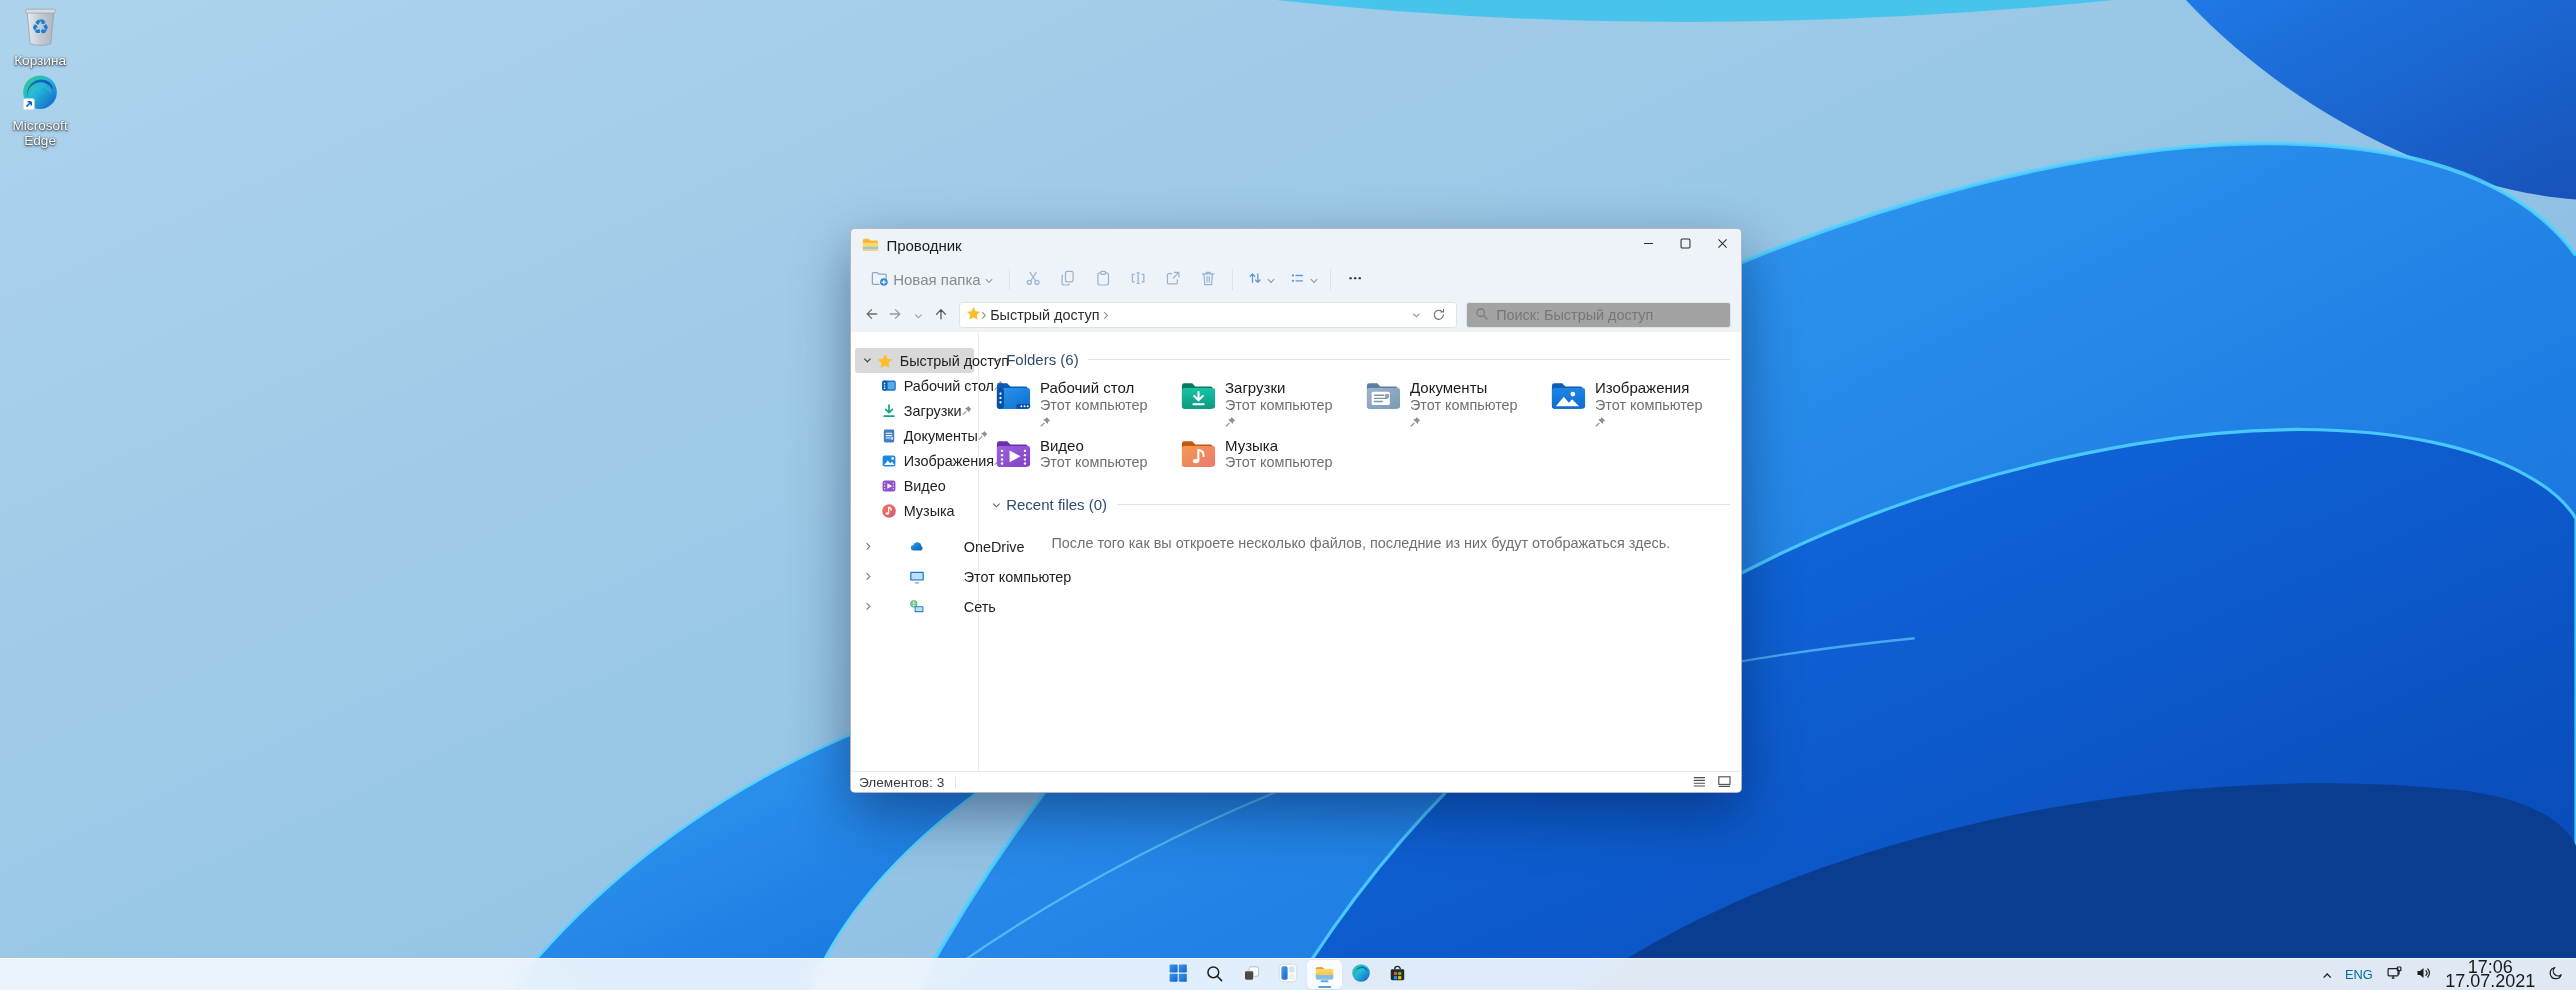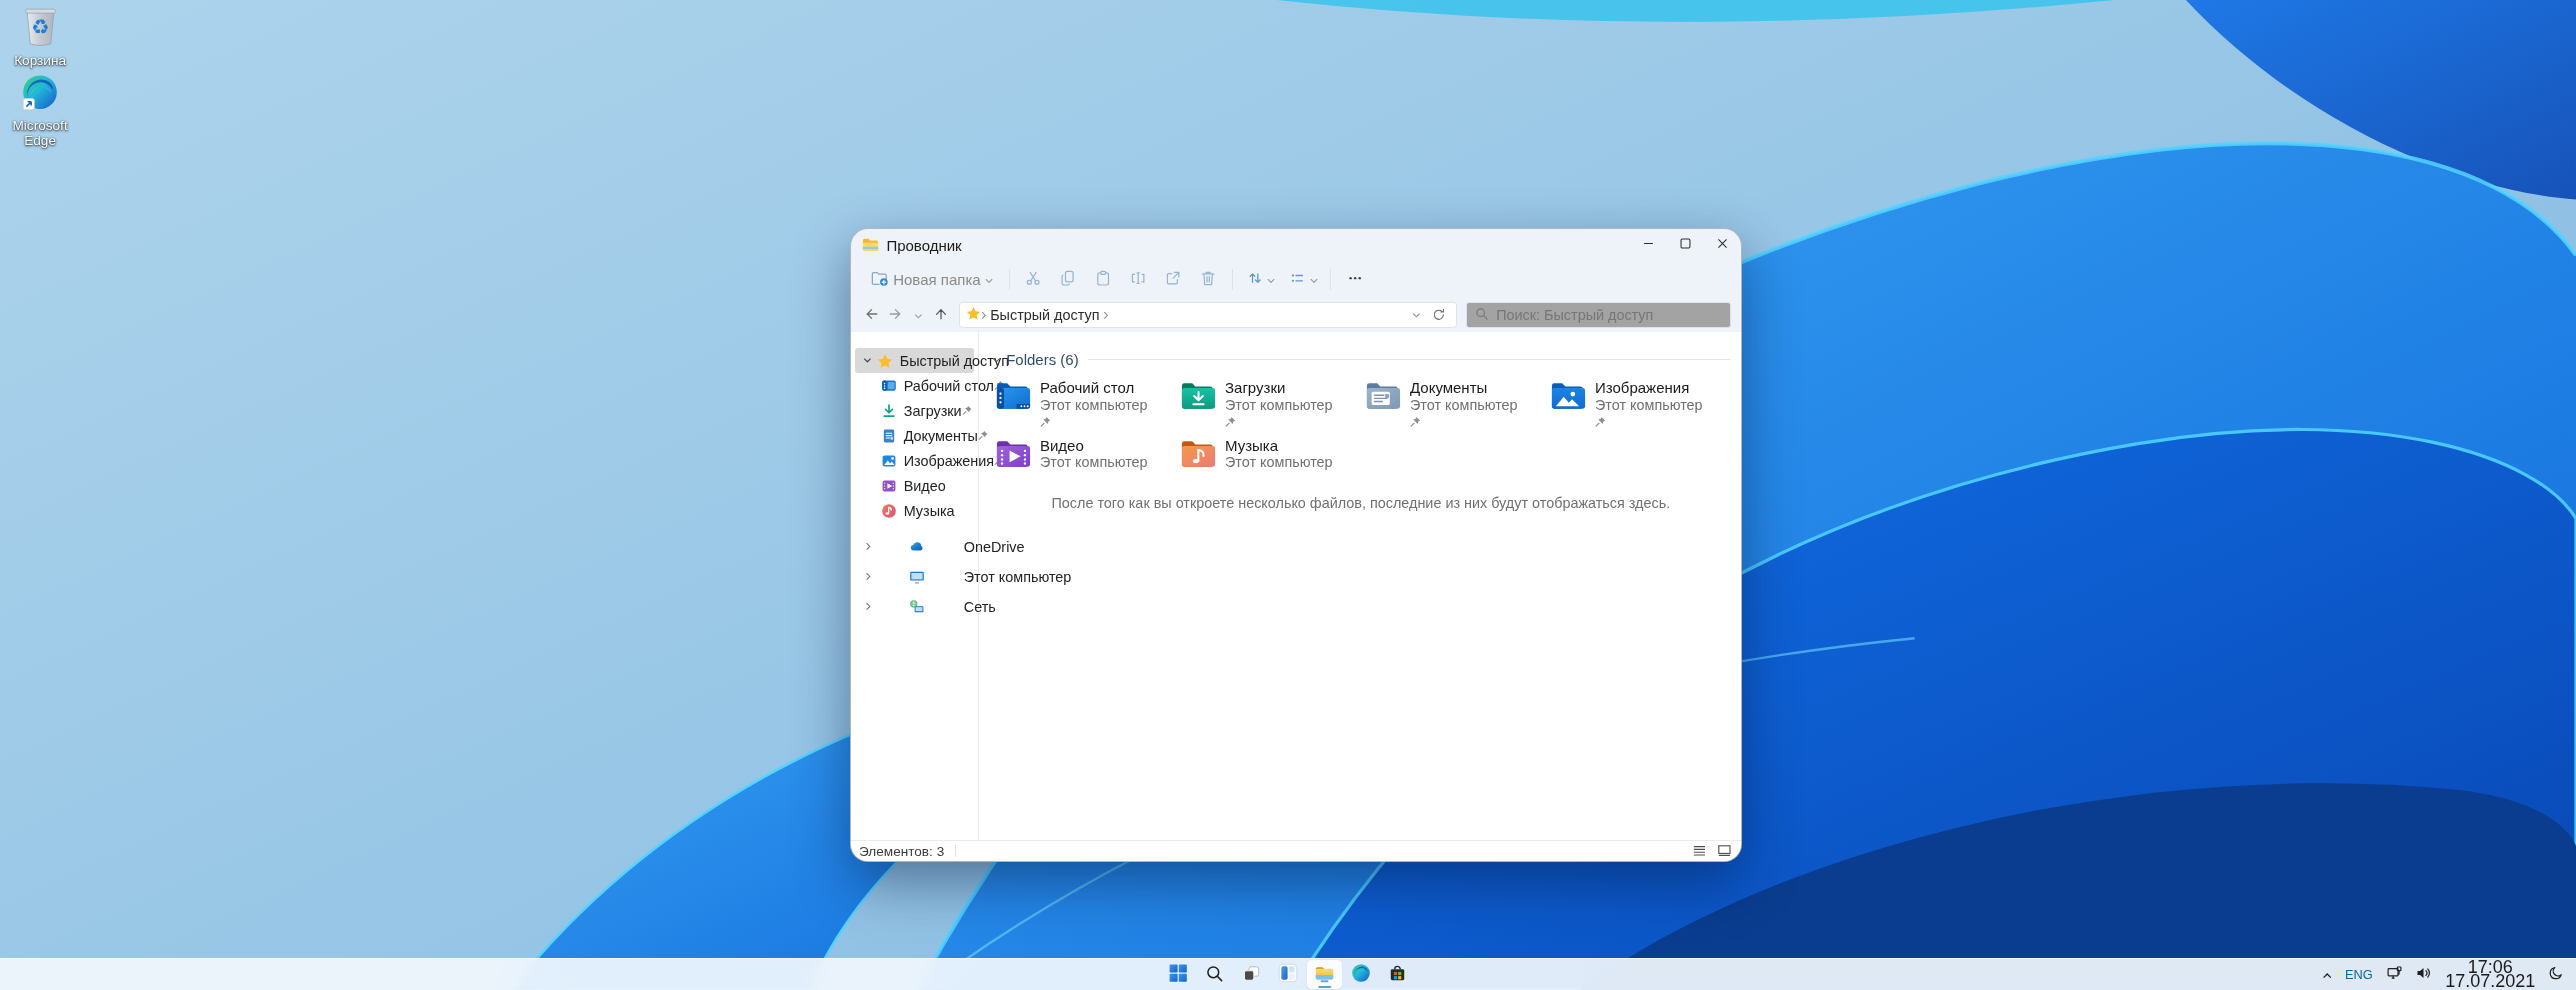--- a/index.html
+++ b/index.html
@@ -9,22 +9,22 @@
   .wallpaper{ position:absolute; inset:0; }
 
   
   .dicon{ position:absolute; width:77px; text-align:center; cursor:default; }
   .dicon .dlabel{ margin-top:2.4px; font-size:13.6px; line-height:15px; color:#fff;
     text-shadow:0 0.8px 2.4px rgba(0,0,0,.85), 0 0 1.6px rgba(0,0,0,.6); }
   #dicon-recycle{ left:1.6px; top:6.4px; }
   #dicon-edge{ left:1.6px; top:73px; }
 
   
-  .window{ position:absolute; left:850px; top:228px; width:892px; height:634px;
-    background:#eef3fa; border-radius:18px; overflow:hidden;
+  .window{ position:absolute; left:850px; top:228px; width:892px; height:565px;
+    background:#eef3fa; border-radius:5px; overflow:hidden;
     border:0.8px solid rgba(100,110,125,.45);
     box-shadow:0 21px 56px rgba(0,20,60,.45); display:flex; flex-direction:column; }
   .titlebar{ height:32px; display:flex; align-items:center; padding-left:11.2px; flex-shrink:0; }
   .titlebar .t-icon{ width:17px; height:13.6px; margin-right:7.2px; }
   .titlebar .t-text{ font-size:15px; color:#1c1c1c; }
   .win-controls{ margin-left:auto; display:flex; height:100%; }
   .win-btn{ width:37px; height:100%; display:flex; align-items:center; justify-content:center; }
 
   .toolbar{ height:37px; display:flex; align-items:center; padding-left:9.6px; flex-shrink:0; }
   .tb-newfolder{ display:flex; align-items:center; gap:4px; padding:0 9.6px; height:29px; border-radius:3.2px; }
@@ -726,20 +726,29 @@
                 <path d="M22.8,28 V14 q7.5,1 6.5,7.5" fill="none" stroke="#fff" stroke-width="2.6" stroke-linecap="round"></path>
               </svg>
             </span>
             <div>
               <div class="t-name">Музыка</div>
               <div class="t-sub">Этот компьютер</div>
             </div>
           </div>
         </div>
 
+        <div class="sec-head recent-head">
+          <span>
+            <svg width="8.8" height="6.4" viewBox="0 0 11 8">
+                <path d="M1.5,2 L5.5,6 L9.5,2" fill="none" stroke="#5a5a5a" stroke-width="1.3"></path>
+              </svg>
+          </span>
+          <span class="sh-label">Recent files (0)</span>
+          <span class="rule"></span>
+        </div>
 
         <div class="empty-msg">После того как вы откроете несколько файлов, последние из них будут отображаться здесь.</div>
       </div>
     </div>
 
     <div class="statusbar">
       <span class="st-text">Элементов: 3</span>
       <span class="st-sep"></span>
       <span class="st-views">
         <span class="st-view-btn">

